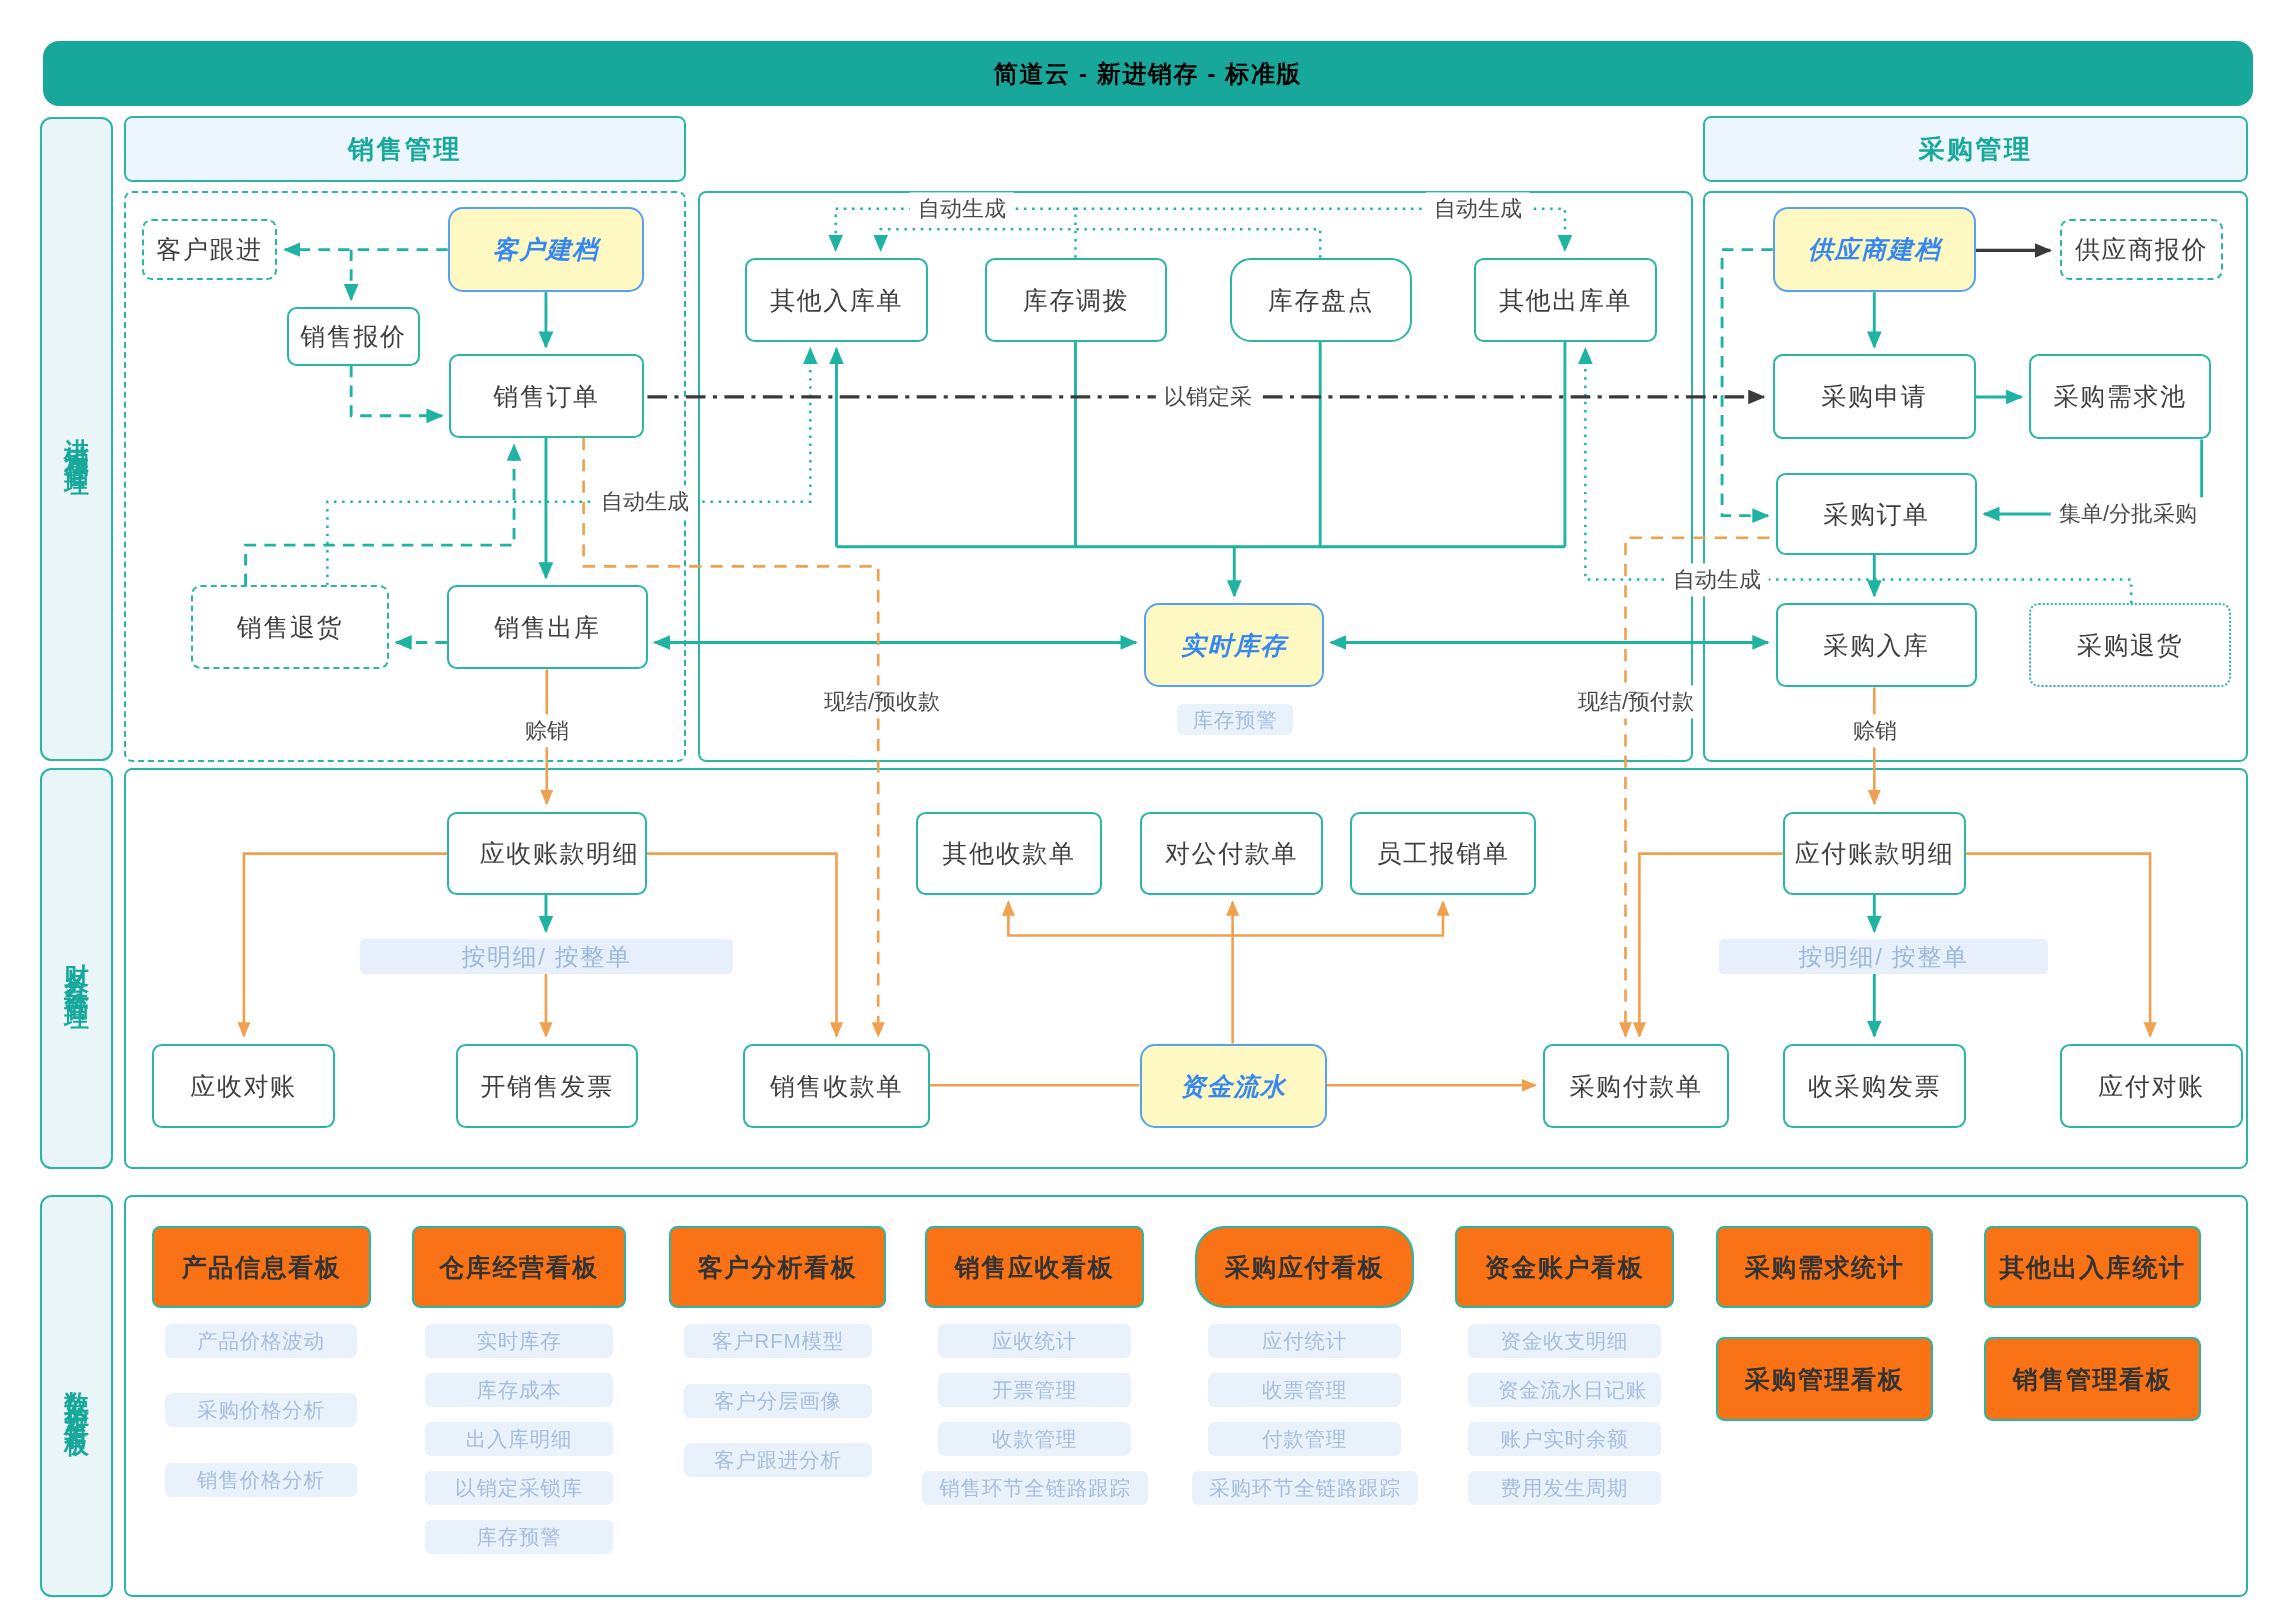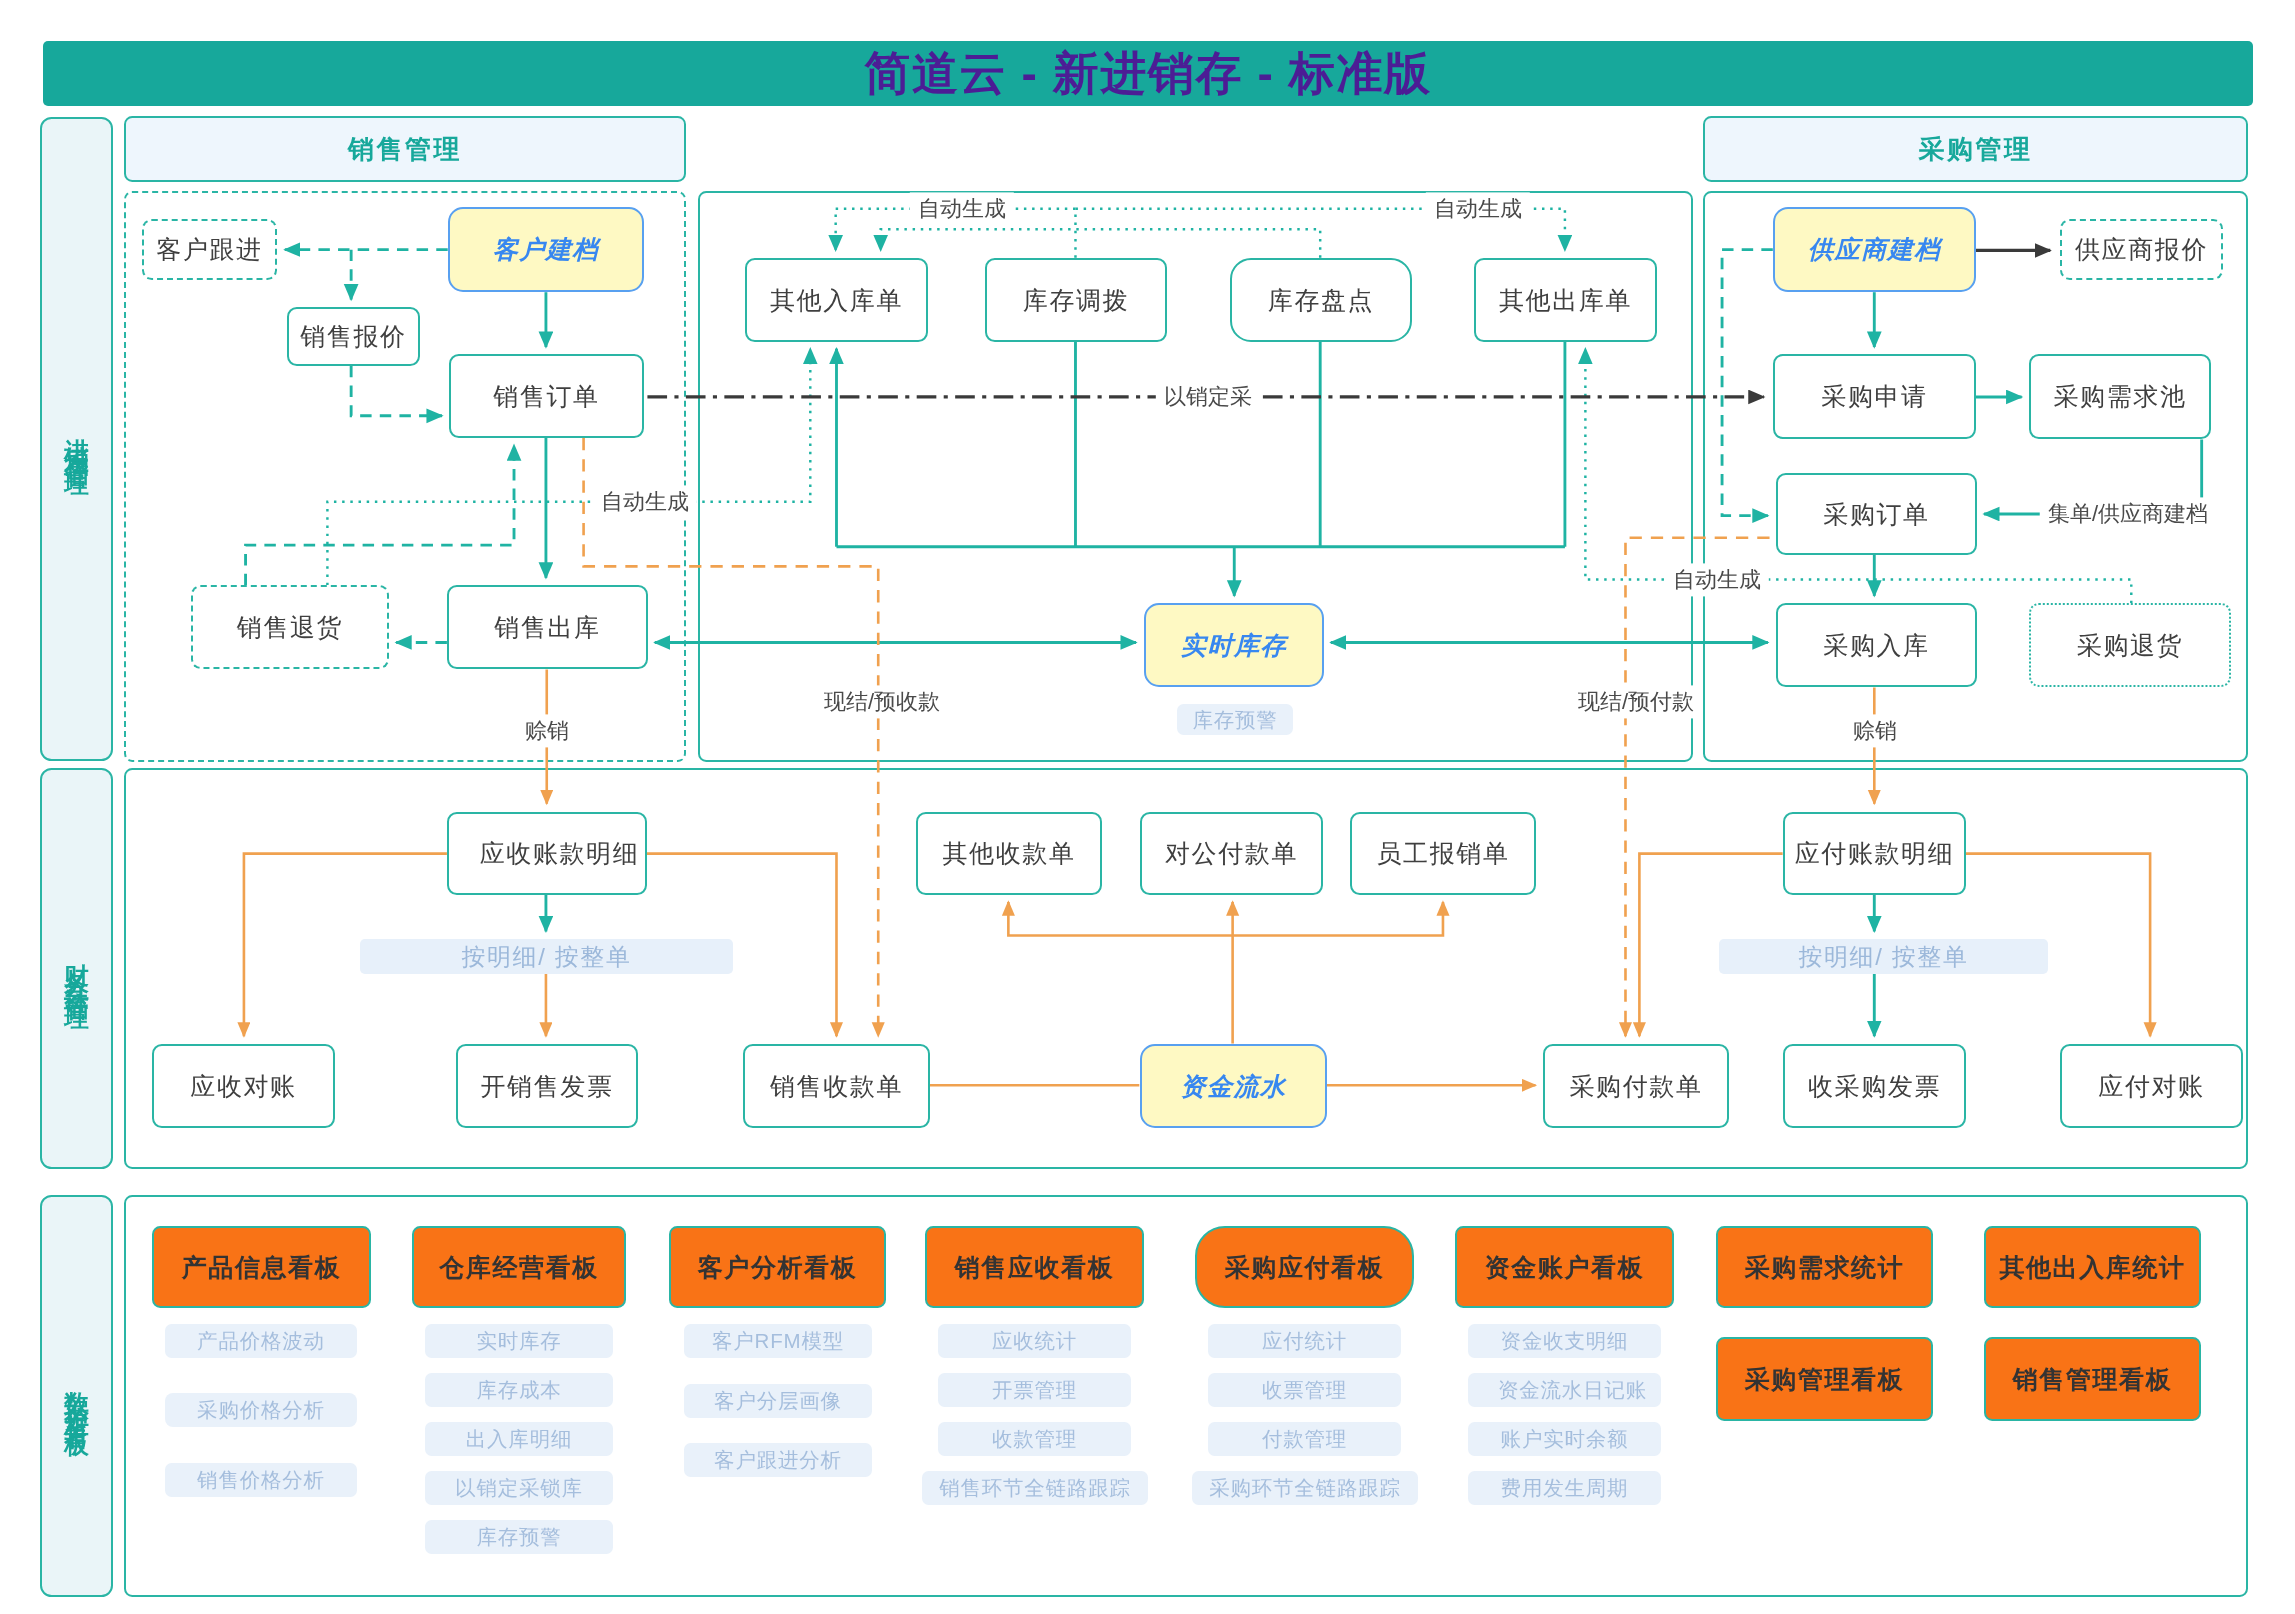--- a/index.html
+++ b/index.html
@@ -1,21 +1,21 @@
 <!DOCTYPE html>
 <html style="font-size:13px"><head>
 <meta charset="utf-8">
 <style>
   html,body{margin:0;padding:0;background:#fff;}
   #canvas{position:relative;width:2295px;height:1614px;background:#fff;
           font-family:"Liberation Sans",sans-serif;overflow:hidden;}
   .abs{position:absolute;box-sizing:border-box;}
   
-  .titlebar{background:#17a89b;border-radius:5px;display:flex;align-items:center;justify-content:center;
-            color:#4c1d95;font-size:46px;font-weight:bold;letter-spacing:1.6px;}
+  .titlebar{background:#17a89b;border-radius:16px;display:flex;align-items:center;justify-content:center;
+            color:#000000;font-size:24px;font-weight:bold;letter-spacing:1.6px;}
   
   .rail{background:#eaf5f8;border:2.5px solid #2ab5a5;border-radius:11.5px;display:flex;
         align-items:center;justify-content:center;color:#17a89b;font-weight:bold;font-size:24.6px;
         writing-mode:vertical-rl;text-orientation:upright;letter-spacing:8.2px;}
   
   .sec-hd{background:#eef6fd;border:2.5px solid #2ab5a5;border-radius:8.2px;display:flex;
           align-items:center;justify-content:center;color:#17a89b;font-weight:bold;font-size:26px;letter-spacing:2.5px;}
   
   .frame{border:2.5px solid #2ab5a5;border-radius:8.2px;background:transparent;}
   .frame.dash{border-style:dashed;}
@@ -208,16 +208,16 @@
 
   <div class="edge-label" style="left:645px;top:502px;">自动生成</div>
   <div class="edge-label" style="left:962px;top:209px;">自动生成</div>
   <div class="edge-label" style="left:1478px;top:209px;">自动生成</div>
   <div class="edge-label" style="left:1717px;top:580px;">自动生成</div>
   <div class="edge-label" style="left:1208px;top:397px;">以销定采</div>
   <div class="edge-label" style="left:547px;top:731px;">赊销</div>
   <div class="edge-label" style="left:1875px;top:731px;">赊销</div>
   <div class="edge-label" style="left:882px;top:702px;">现结/预收款</div>
   <div class="edge-label" style="left:1636px;top:702px;">现结/预付款</div>
-  <div class="edge-label" style="left:2128px;top:514px;">集单/供应商建档</div>
+  <div class="edge-label" style="left:2128px;top:514px;">集单/分批采购</div>
 
 </div>
 
 
 </body></html>

